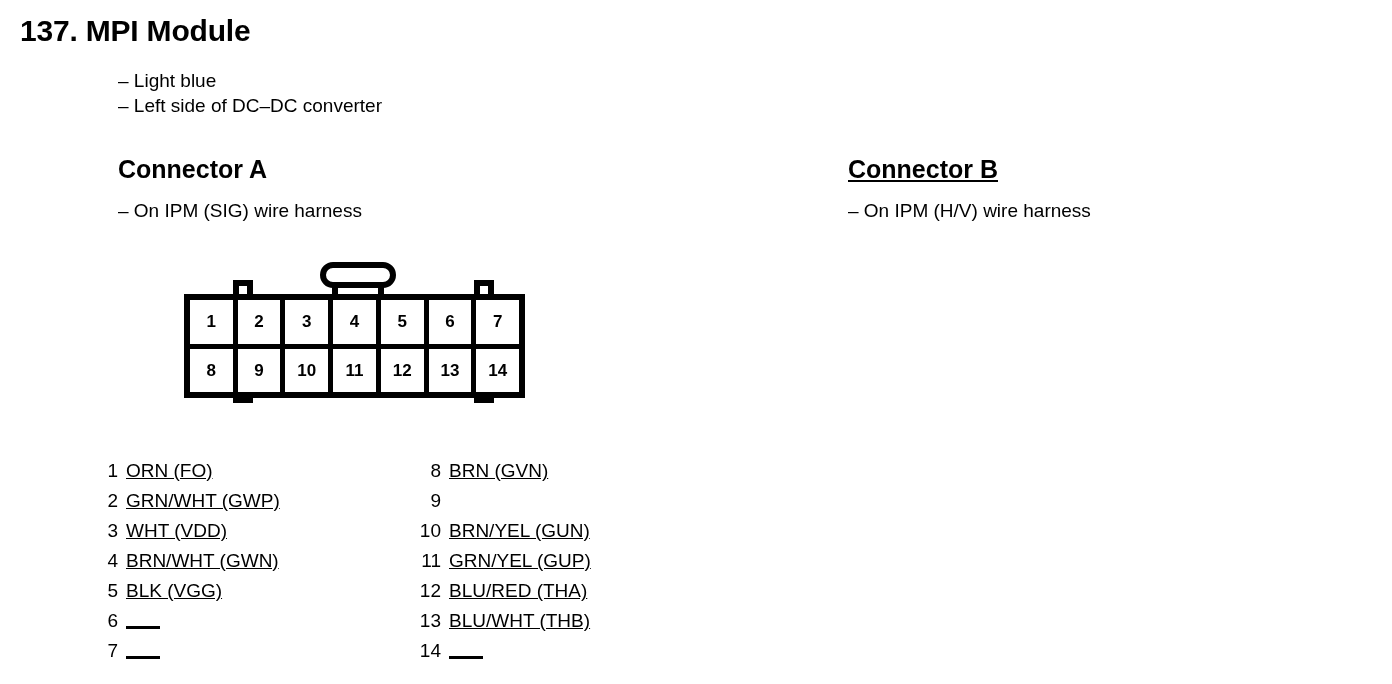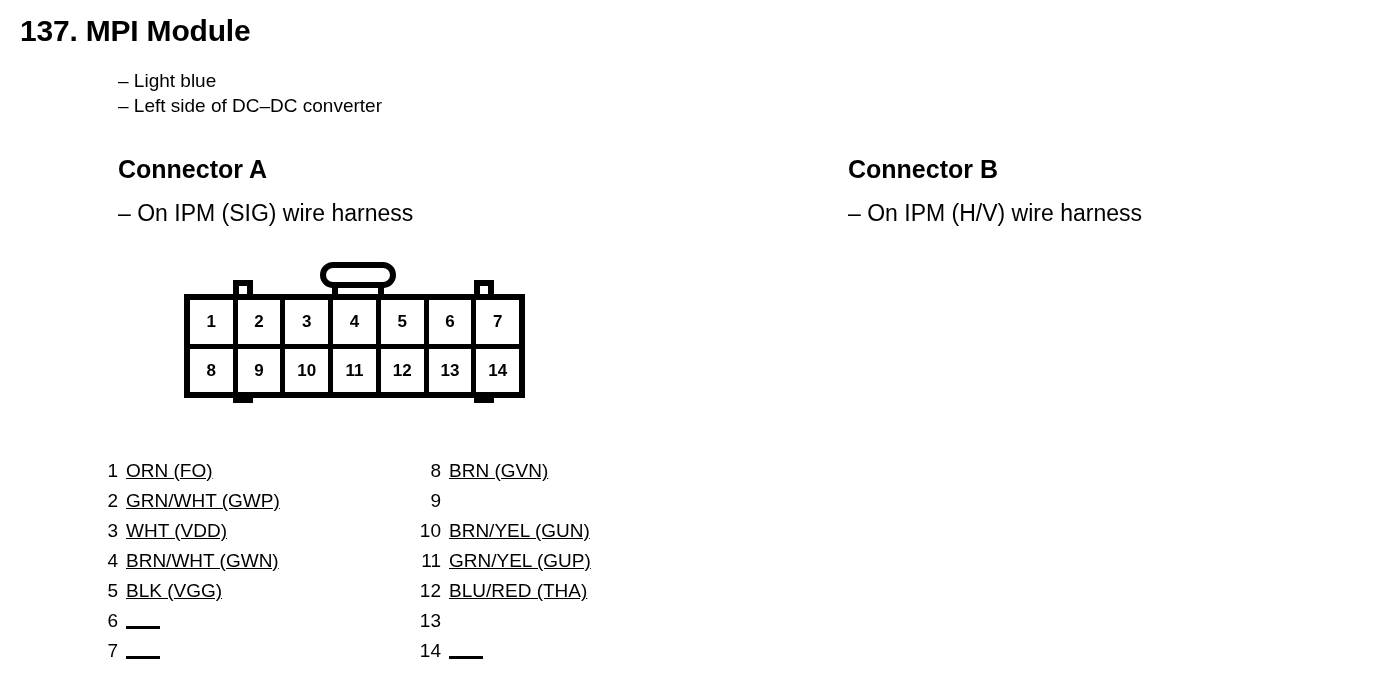--- a/index.html
+++ b/index.html
@@ -44,26 +44,26 @@
     position: absolute;
     top: 155px;
     font-size: 25px;
     font-weight: bold;
     white-space: nowrap;
     text-align: center;
   }
   .conn-sub {
     position: absolute;
     top: 200px;
-    font-size: 23px;
+    font-size: 19px;
     white-space: nowrap;
   }
   .conn-a .conn-title { left: 118px; }
   .conn-a .conn-sub   { left: 118px; }
-  .conn-b .conn-title { left: 118px; }
+  .conn-b .conn-title { left: 118px; text-decoration: underline; }
   .conn-b .conn-sub   { left: 118px; }
 
   
   .connA-wrap {
     position: absolute;
     left: 178px;
     top: 262px;
     width: 370px;
     height: 155px;
   }
@@ -253,20 +253,21 @@
     <div class="pinrow">
       <span class="pinnum">11</span>
       <span class="pinval">GRN/YEL (GUP)</span>
     </div>
     <div class="pinrow">
       <span class="pinnum">12</span>
       <span class="pinval">BLU/RED (THA)</span>
     </div>
     <div class="pinrow">
       <span class="pinnum">13</span>
+      <span class="pinval">BLU/WHT (THB)</span>
     </div>
     <div class="pinrow">
       <span class="pinnum">14</span>
       <span class="pinval"><span class="dash"></span></span>
     </div>
   </div>
 </div>
 
 <div class="conn-section conn-b">
   <div class="conn-title">Connector B</div>

